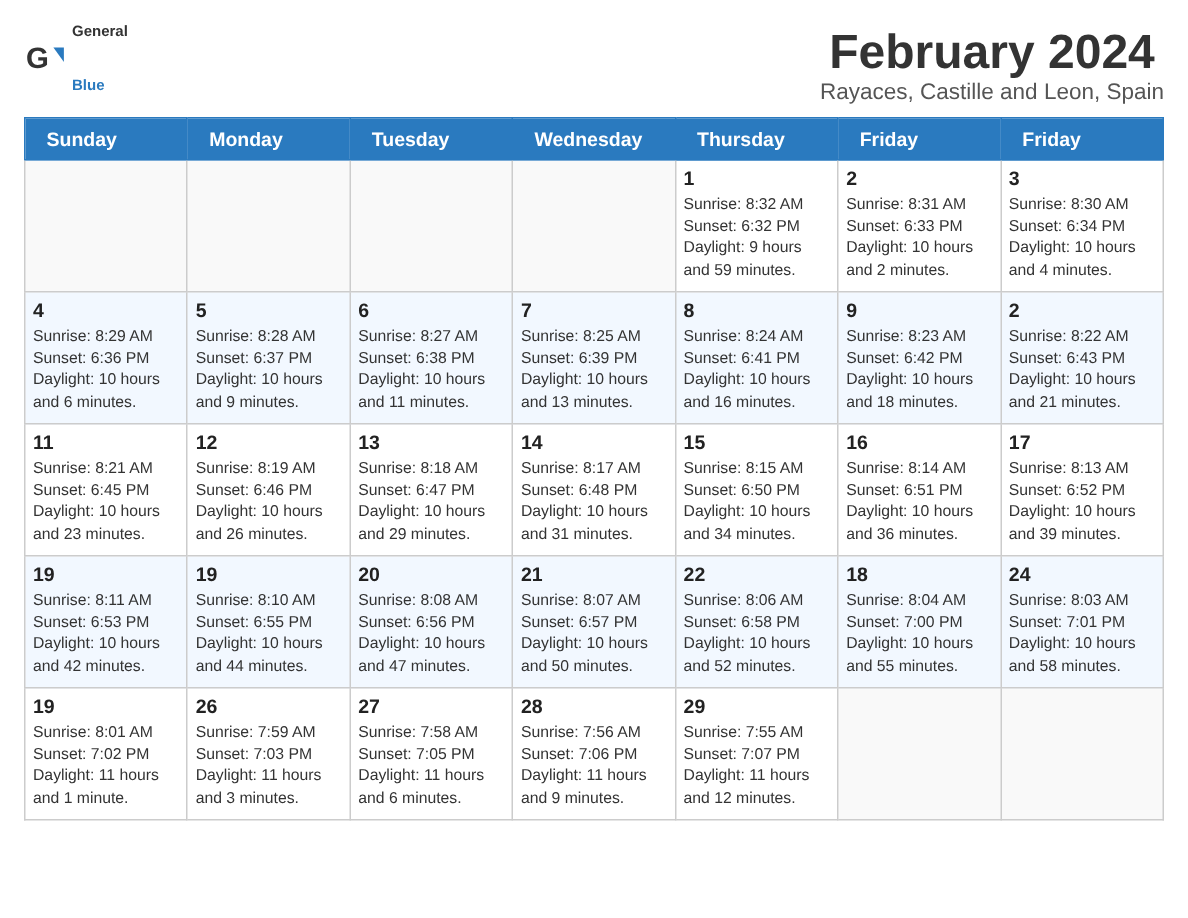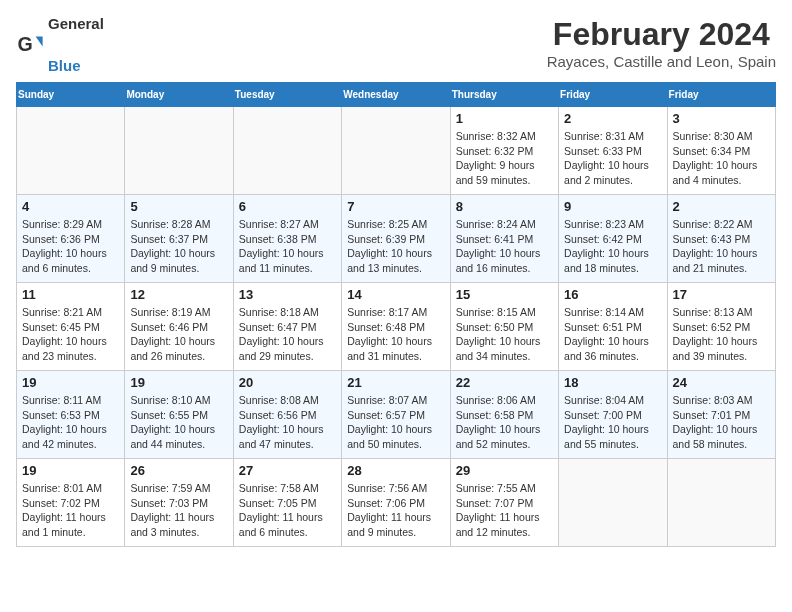--- a/index.html
+++ b/index.html
@@ -17,21 +17,21 @@
       margin-bottom: 8px;
     }
     .logo {
       display: flex;
       align-items: center;
       gap: 4px;
     }
     .logo-text {
       display: flex;
       flex-direction: column;
-      font-size: 15px;
+      font-size: 10px;
       font-weight: bold;
       line-height: 1.1;
     }
     .logo-text span:first-child { color: #333; }
     .logo-text span:last-child { color: #2a7abf; margin-top: 25px; }
     .logo-icon {
       width: 28px;
       height: 28px;
     }
     .title-block {
@@ -47,23 +47,23 @@
       color: #555;
     }
     table {
       width: 100%;
       border-collapse: collapse;
       font-size: 11px;
     }
     thead tr th {
       background-color: #2a7abf;
       color: #fff;
-      padding: 6px 1px;
+      padding: 6px 14px;
       text-align: left;
-      font-size: 10px;
+      font-size: 13px;
       font-weight: bold;
       border: 1px solid #2a7abf;
     }
     tbody tr td {
       border: 1px solid #ccc;
       padding: 4px 5px;
       vertical-align: top;
       width: calc(100% / 7);
       height: 88px;
     }

